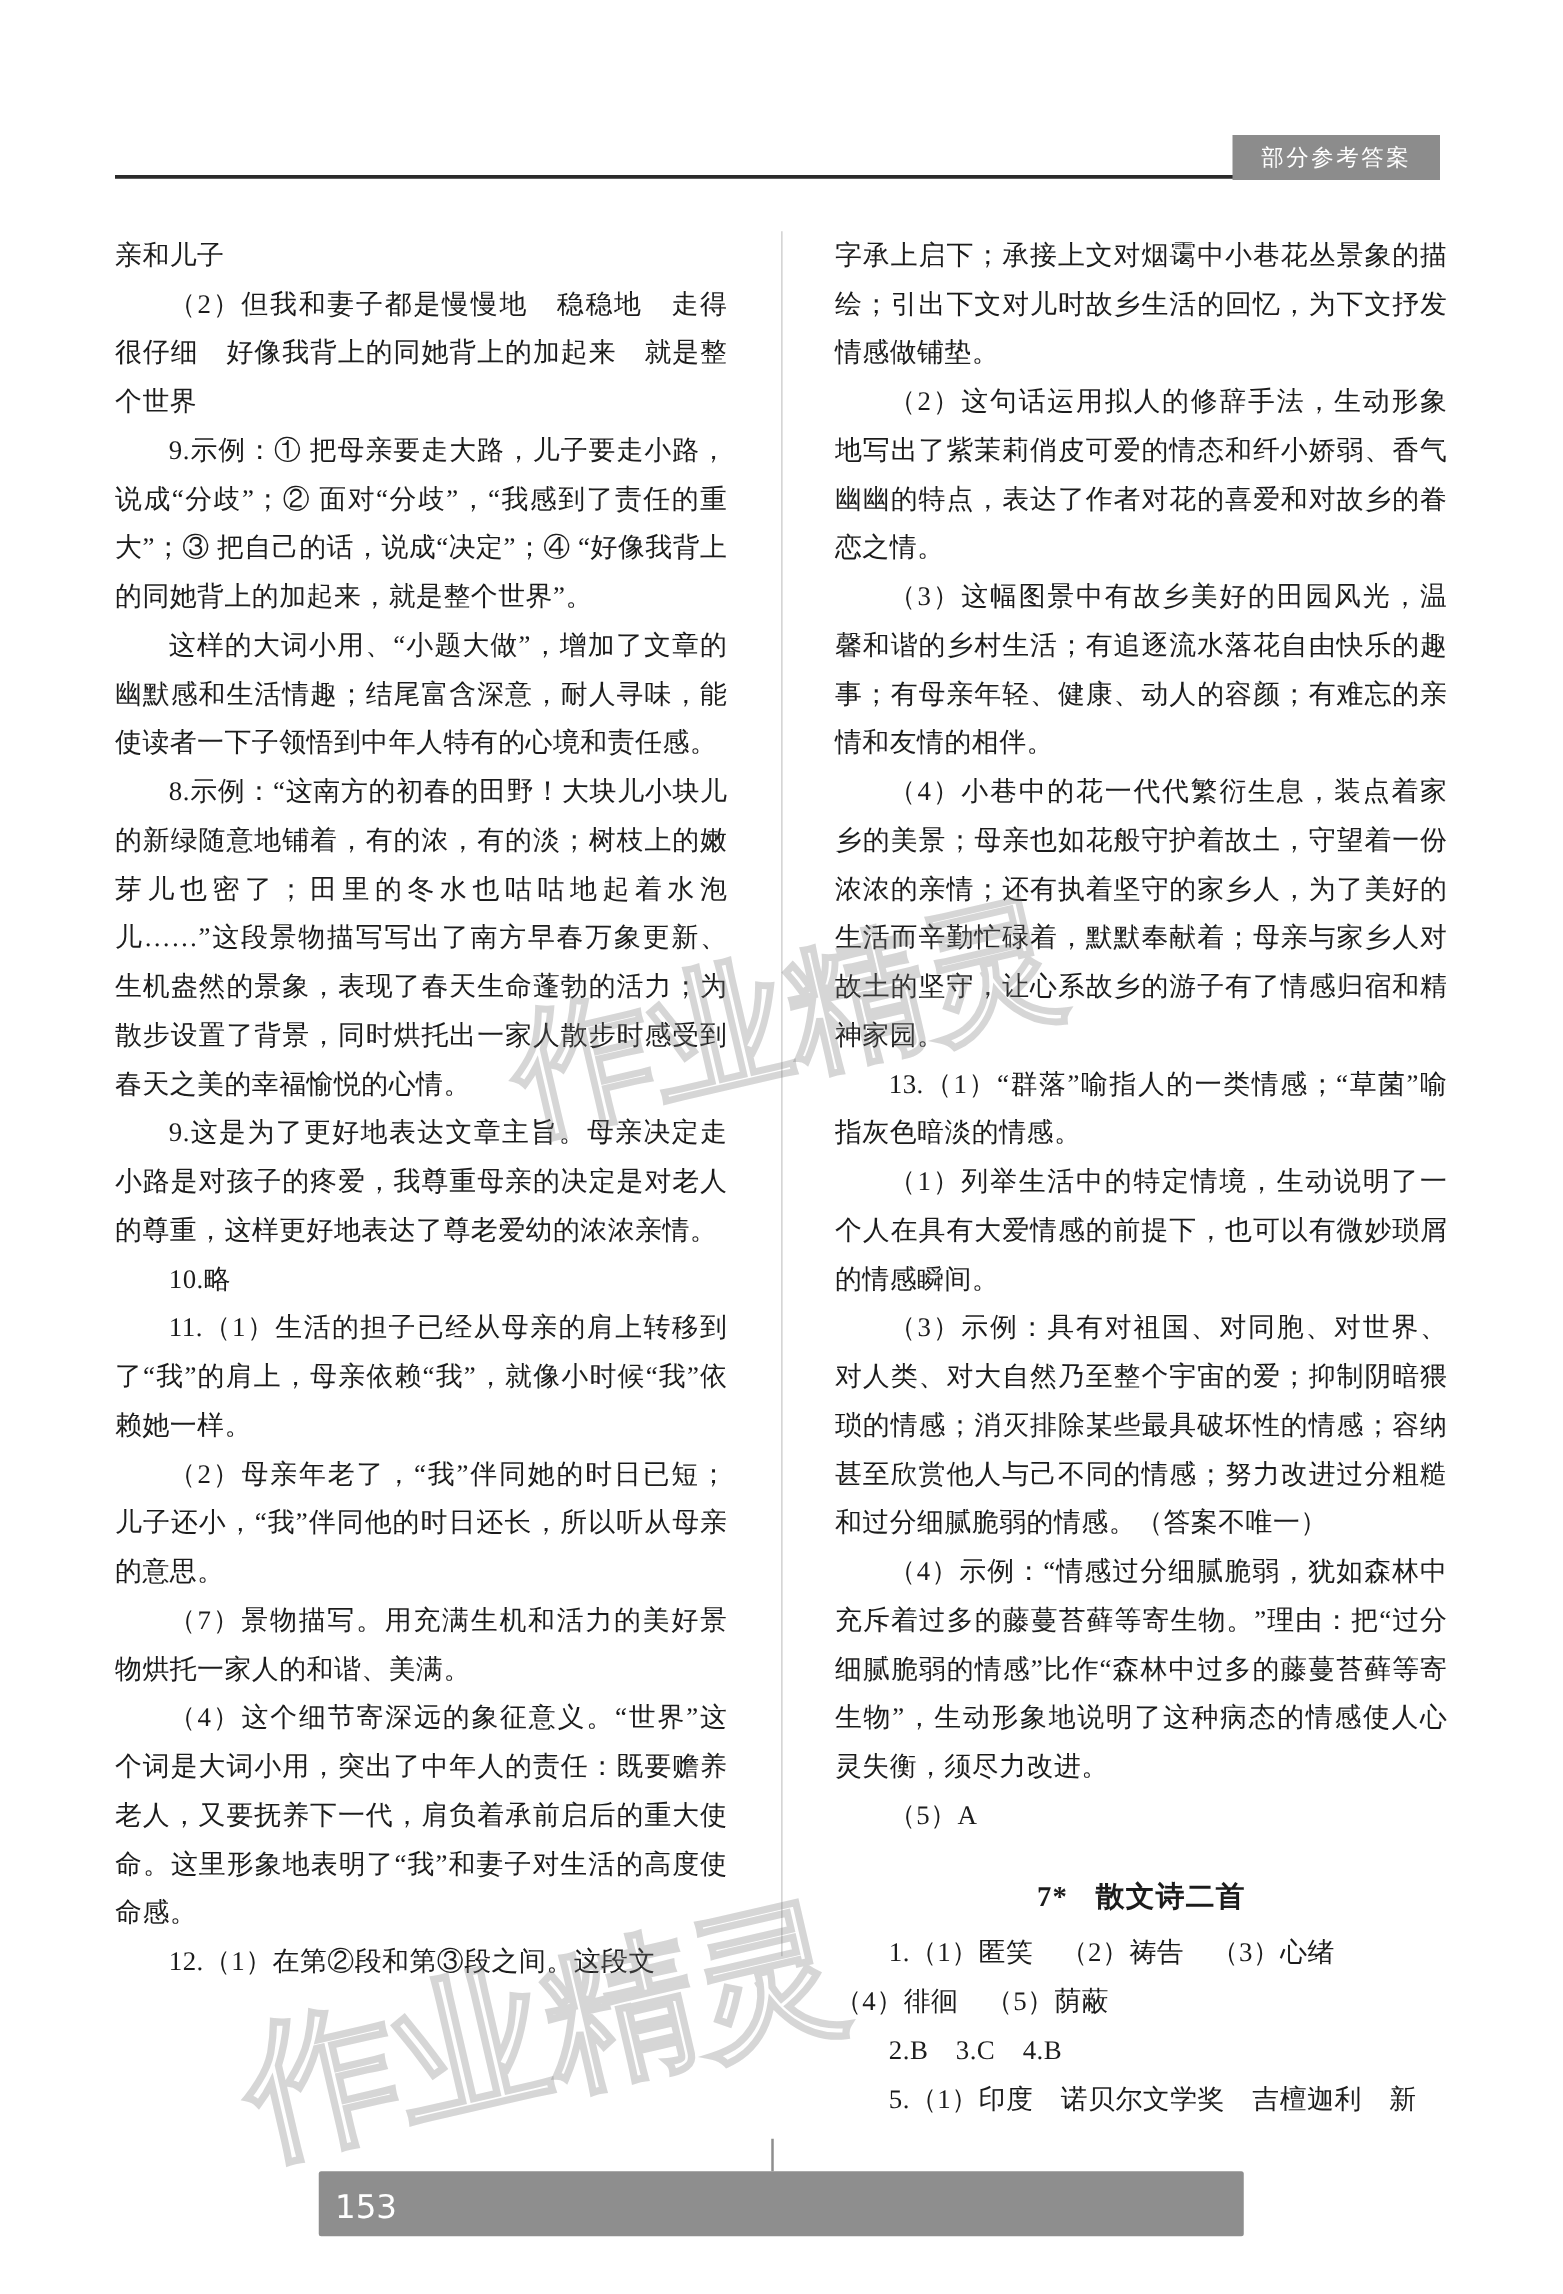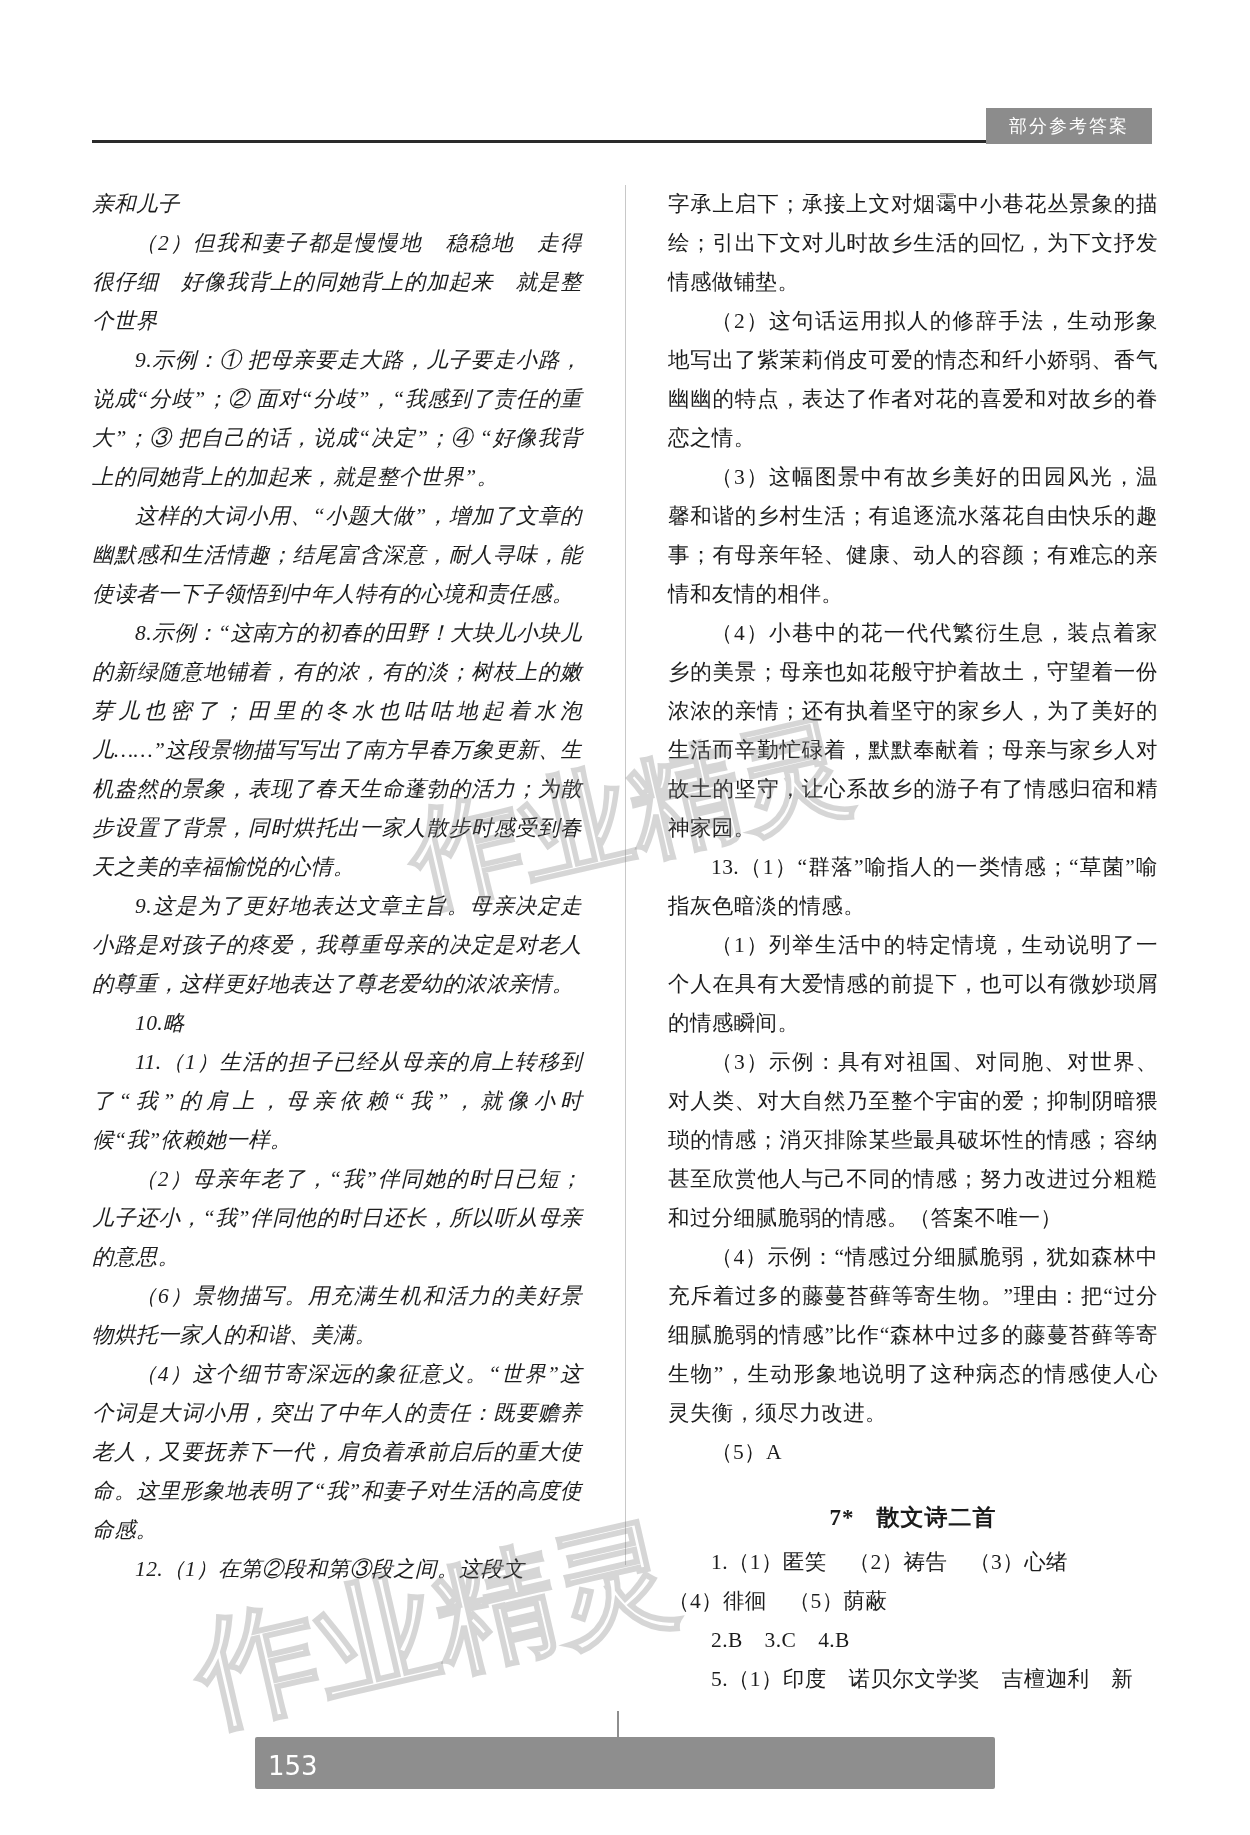--- a/index.html
+++ b/index.html
@@ -58,21 +58,21 @@
   .col {
     position: absolute;
     top: 0;
     width: 490px;
     height: 1490px;
     font-size: 21.5px;
     line-height: 39px;
     text-align: justify;
     letter-spacing: 0.4px;
   }
-  .col-left { left: 0; font-style: italic; }
+  .col-left { left: 0; }
   .col-right { left: 576px; }
   .divider {
     position: absolute;
     top: 0;
     left: 533px;
     width: 1px;
     height: 1380px;
     background: #c8c8c8;
   }
   p.para {
@@ -176,21 +176,21 @@
     <div class="col col-left">
       <p class="noindent">亲和儿子</p>
       <p class="para">（2）但我和妻子都是慢慢地　稳稳地　走得很仔细　好像我背上的同她背上的加起来　就是整个世界</p>
       <p class="para">9.示例：① 把母亲要走大路，儿子要走小路，说成“分歧”；② 面对“分歧”，“我感到了责任的重大”；③ 把自己的话，说成“决定”；④ “好像我背上的同她背上的加起来，就是整个世界”。</p>
       <p class="para">这样的大词小用、“小题大做”，增加了文章的幽默感和生活情趣；结尾富含深意，耐人寻味，能使读者一下子领悟到中年人特有的心境和责任感。</p>
       <p class="para">8.示例：“这南方的初春的田野！大块儿小块儿的新绿随意地铺着，有的浓，有的淡；树枝上的嫩芽儿也密了；田里的冬水也咕咕地起着水泡儿……”这段景物描写写出了南方早春万象更新、生机盎然的景象，表现了春天生命蓬勃的活力；为散步设置了背景，同时烘托出一家人散步时感受到春天之美的幸福愉悦的心情。</p>
       <p class="para">9.这是为了更好地表达文章主旨。母亲决定走小路是对孩子的疼爱，我尊重母亲的决定是对老人的尊重，这样更好地表达了尊老爱幼的浓浓亲情。</p>
       <p class="para">10.略</p>
       <p class="para">11.（1）生活的担子已经从母亲的肩上转移到了“我”的肩上，母亲依赖“我”，就像小时候“我”依赖她一样。</p>
       <p class="para">（2）母亲年老了，“我”伴同她的时日已短；儿子还小，“我”伴同他的时日还长，所以听从母亲的意思。</p>
-      <p class="para">（6）景物描写。用充满生机和活力的美好景物烘托一家人的和谐、美满。</p>
+      <p class="para">（7）景物描写。用充满生机和活力的美好景物烘托一家人的和谐、美满。</p>
       <p class="para">（4）这个细节寄深远的象征意义。“世界”这个词是大词小用，突出了中年人的责任：既要赡养老人，又要抚养下一代，肩负着承前启后的重大使命。这里形象地表明了“我”和妻子对生活的高度使命感。</p>
       <p class="para">12.（1）在第②段和第③段之间。这段文</p>
     </div>
 
     <div class="col col-right">
       <p class="noindent">字承上启下；承接上文对烟霭中小巷花丛景象的描绘；引出下文对儿时故乡生活的回忆，为下文抒发情感做铺垫。</p>
       <p class="para">（2）这句话运用拟人的修辞手法，生动形象地写出了紫茉莉俏皮可爱的情态和纤小娇弱、香气幽幽的特点，表达了作者对花的喜爱和对故乡的眷恋之情。</p>
       <p class="para">（3）这幅图景中有故乡美好的田园风光，温馨和谐的乡村生活；有追逐流水落花自由快乐的趣事；有母亲年轻、健康、动人的容颜；有难忘的亲情和友情的相伴。</p>
       <p class="para">（4）小巷中的花一代代繁衍生息，装点着家乡的美景；母亲也如花般守护着故土，守望着一份浓浓的亲情；还有执着坚守的家乡人，为了美好的生活而辛勤忙碌着，默默奉献着；母亲与家乡人对故土的坚守，让心系故乡的游子有了情感归宿和精神家园。</p>
       <p class="para">13.（1）“群落”喻指人的一类情感；“草菌”喻指灰色暗淡的情感。</p>

